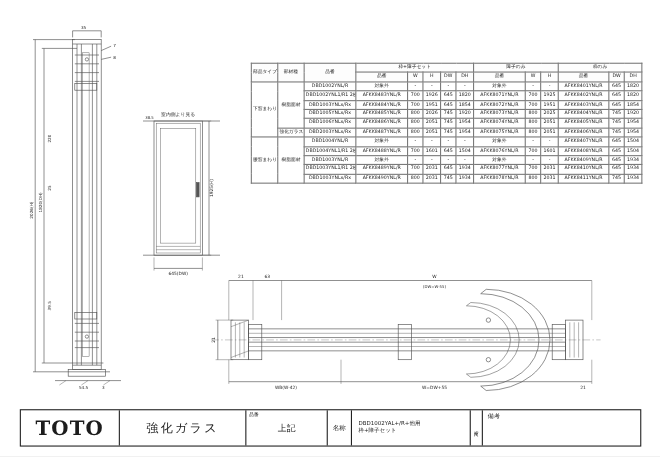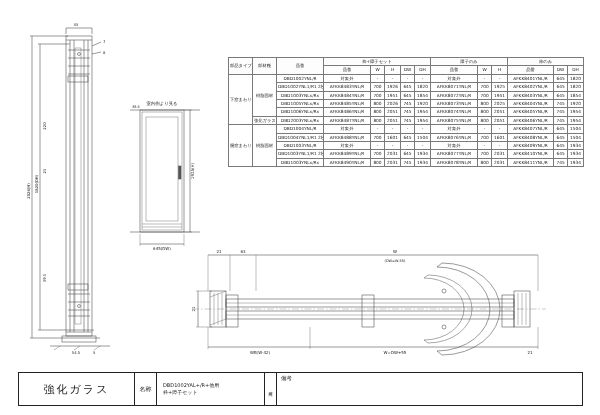--- a/index.html
+++ b/index.html
@@ -382,21 +382,26 @@
           <td>800</td>
           <td>2031</td>
           <td>AFKK8411YNL/R</td>
           <td>745</td>
           <td>1934</td>
         </tr>
       </tbody>
   </table>
 
   <div id="title-block">
+    <div class="tb-cell" id="tb-logo">TOTO</div>
     <div class="tb-cell" id="tb-doctype">強化ガラス</div>
+    <div class="tb-cell" id="tb-hinban">
+      <span class="tb-small-label">品番</span>
+      <span class="tb-value">上記</span>
+    </div>
     <div class="tb-cell" id="tb-meisho-label">名称</div>
     <div class="tb-cell" id="tb-meisho-value">
       <span>DBD1002YAL+/R+他用</span>
       <span>枠+障子セット</span>
     </div>
     <div class="tb-cell" id="tb-scale">
       <span>縮尺</span>
     </div>
     <div class="tb-cell" id="tb-biko">
       <span>備考</span>

